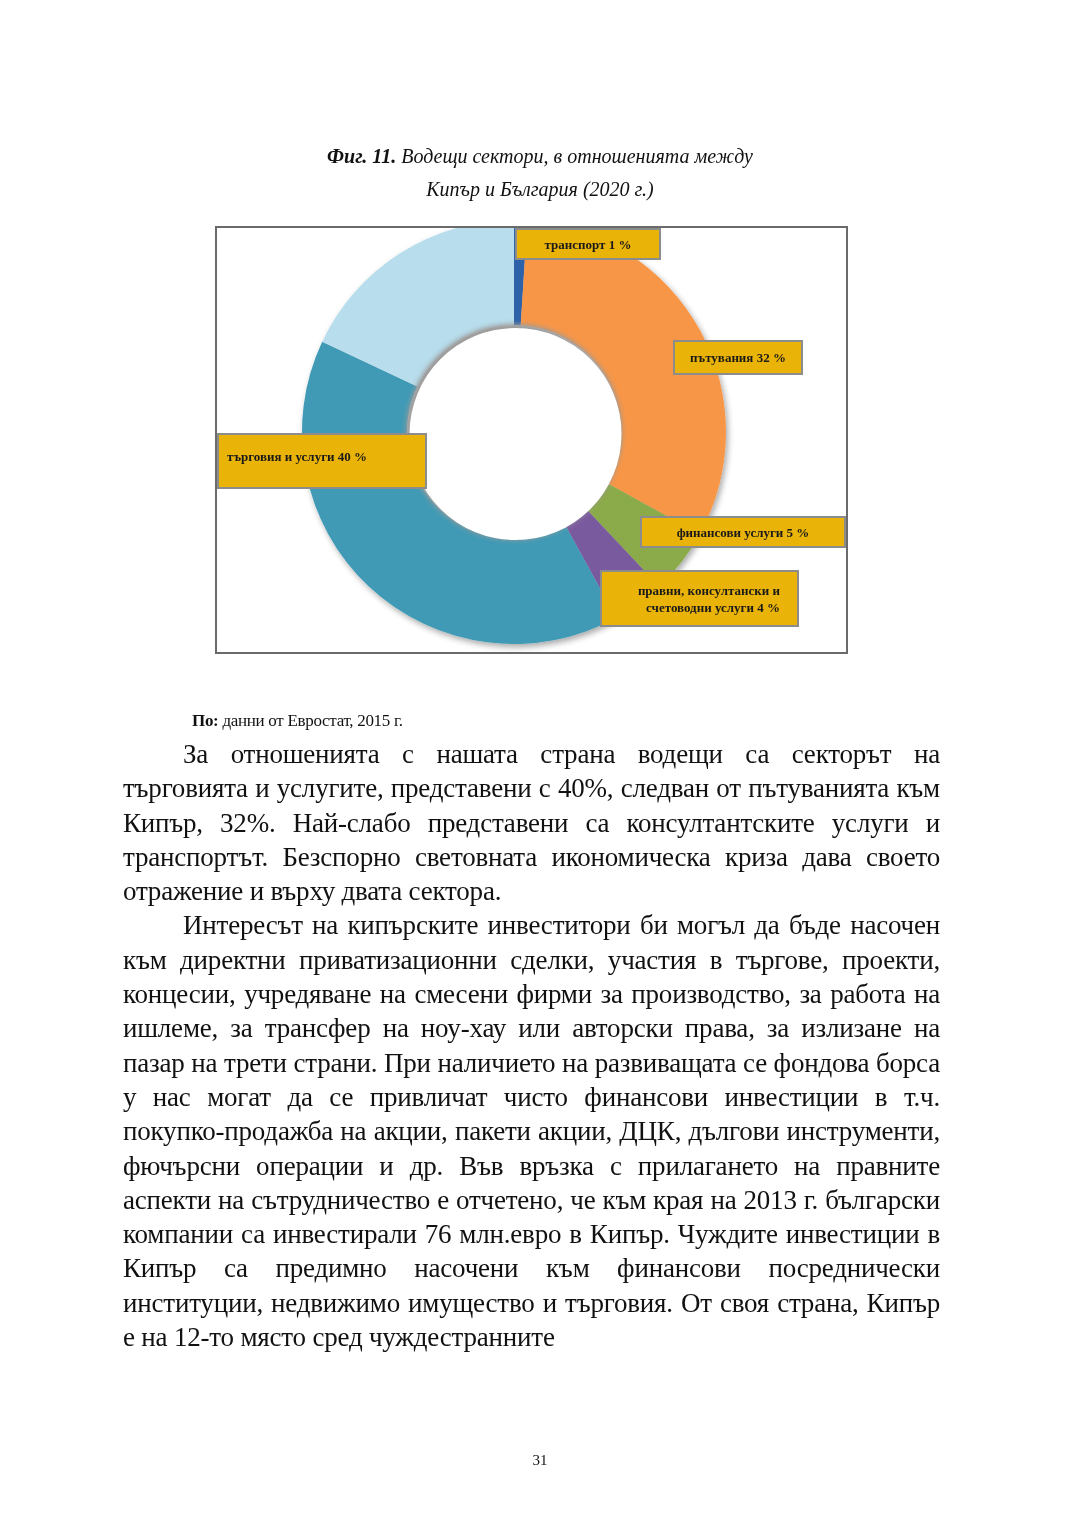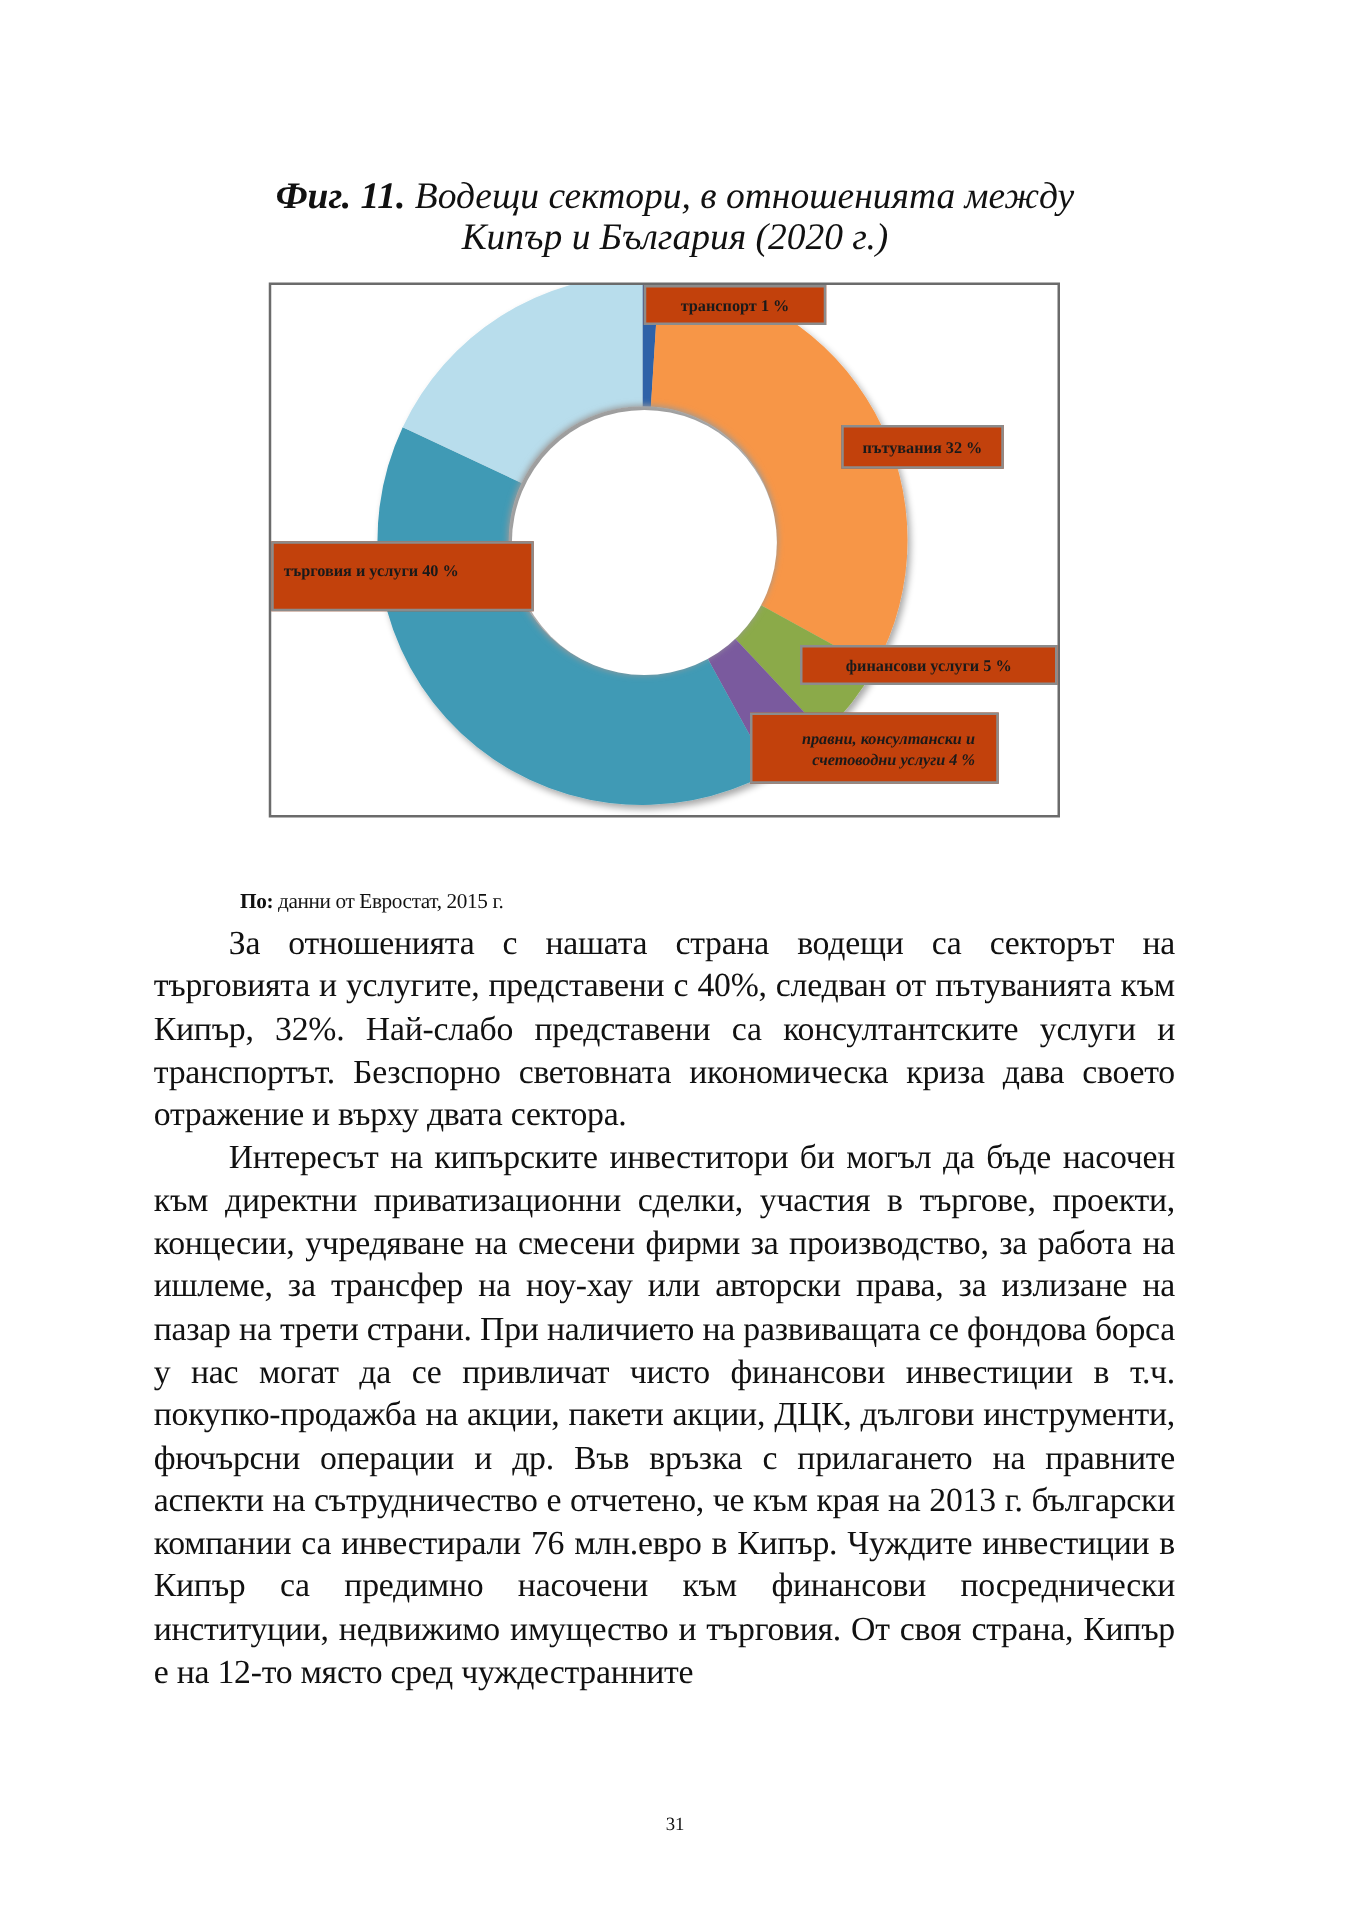--- a/index.html
+++ b/index.html
@@ -2,30 +2,30 @@
 <html><head>
   <meta charset="utf-8">
   <style>
     html, body { margin: 0; padding: 0; background: #ffffff; }
     body {
       width: 1080px; height: 1530px; position: relative; overflow: hidden;
       font-family: "Liberation Serif", serif; color: #111;
     }
     .fig-caption {
       position: absolute; left: 0; width: 1080px; top: 140px;
-      text-align: center; font-size: 30px; line-height: 33px; font-style: italic;
+      text-align: center; font-size: 20px; line-height: 33px; font-style: italic;
     }
     .fig-caption .fig-no { font-weight: bold; }
     .chart-frame {
       position: absolute; left: 215px; top: 226px; width: 629px; height: 424px;
       border: 2px solid #6b6b6b; background: #fff; box-sizing: content-box;
     }
     .chart-frame svg { position: absolute; left: 0; top: 0; }
     .lbl {
-      position: absolute; background: #c2410c; border: 2px solid #8c8c8c;
+      position: absolute; background: #eab308; border: 2px solid #8c8c8c;
       font-family: "Liberation Serif", serif; font-weight: bold; font-size: 13px;
       color: #1a1a1a; box-sizing: border-box; display: flex; align-items: center;
       justify-content: center; text-align: center; line-height: 17px;
     }
     .lbl.left-align { justify-content: flex-start; text-align: right; padding-left: 8px; }
     .source {
       position: absolute; left: 192px; top: 672px; font-size: 17px; letter-spacing: -0.3px; margin-top: 39px;
     }
     .source b { font-weight: bold; }
     .body-text {
@@ -82,21 +82,21 @@
 
   <div class="lbl" style="left:298px; top:0px; width:146px; height:32px;">
       <span>транспорт 1 %</span>
     </div>
   <div class="lbl" style="left:456px; top:112px; width:130px; height:35px;justify-content:center;">
       <span>пътувания 32 %</span>
     </div>
   <div class="lbl" style="left:423px; top:288px; width:206px; height:32px;">
       <span>финансови услуги 5 %</span>
     </div>
-  <div class="lbl left-align" style="left:383px; top:342px; width:199px; height:57px;font-style:italic;">
+  <div class="lbl left-align" style="left:383px; top:342px; width:199px; height:57px;">
       <span style="display:block; width:170px;">правни, консултански и счетоводни услуги 4 %</span>
     </div>
   <div class="lbl left-align" style="left:0px; top:205px; width:210px; height:56px; align-items:flex-start; padding-top:13px;">
       <span>търговия и услуги 40 %</span>
     </div>
 </div>
 
 <div class="source">
   <b>По:</b><span> данни от Евростат, 2015 г.</span>
 </div>

